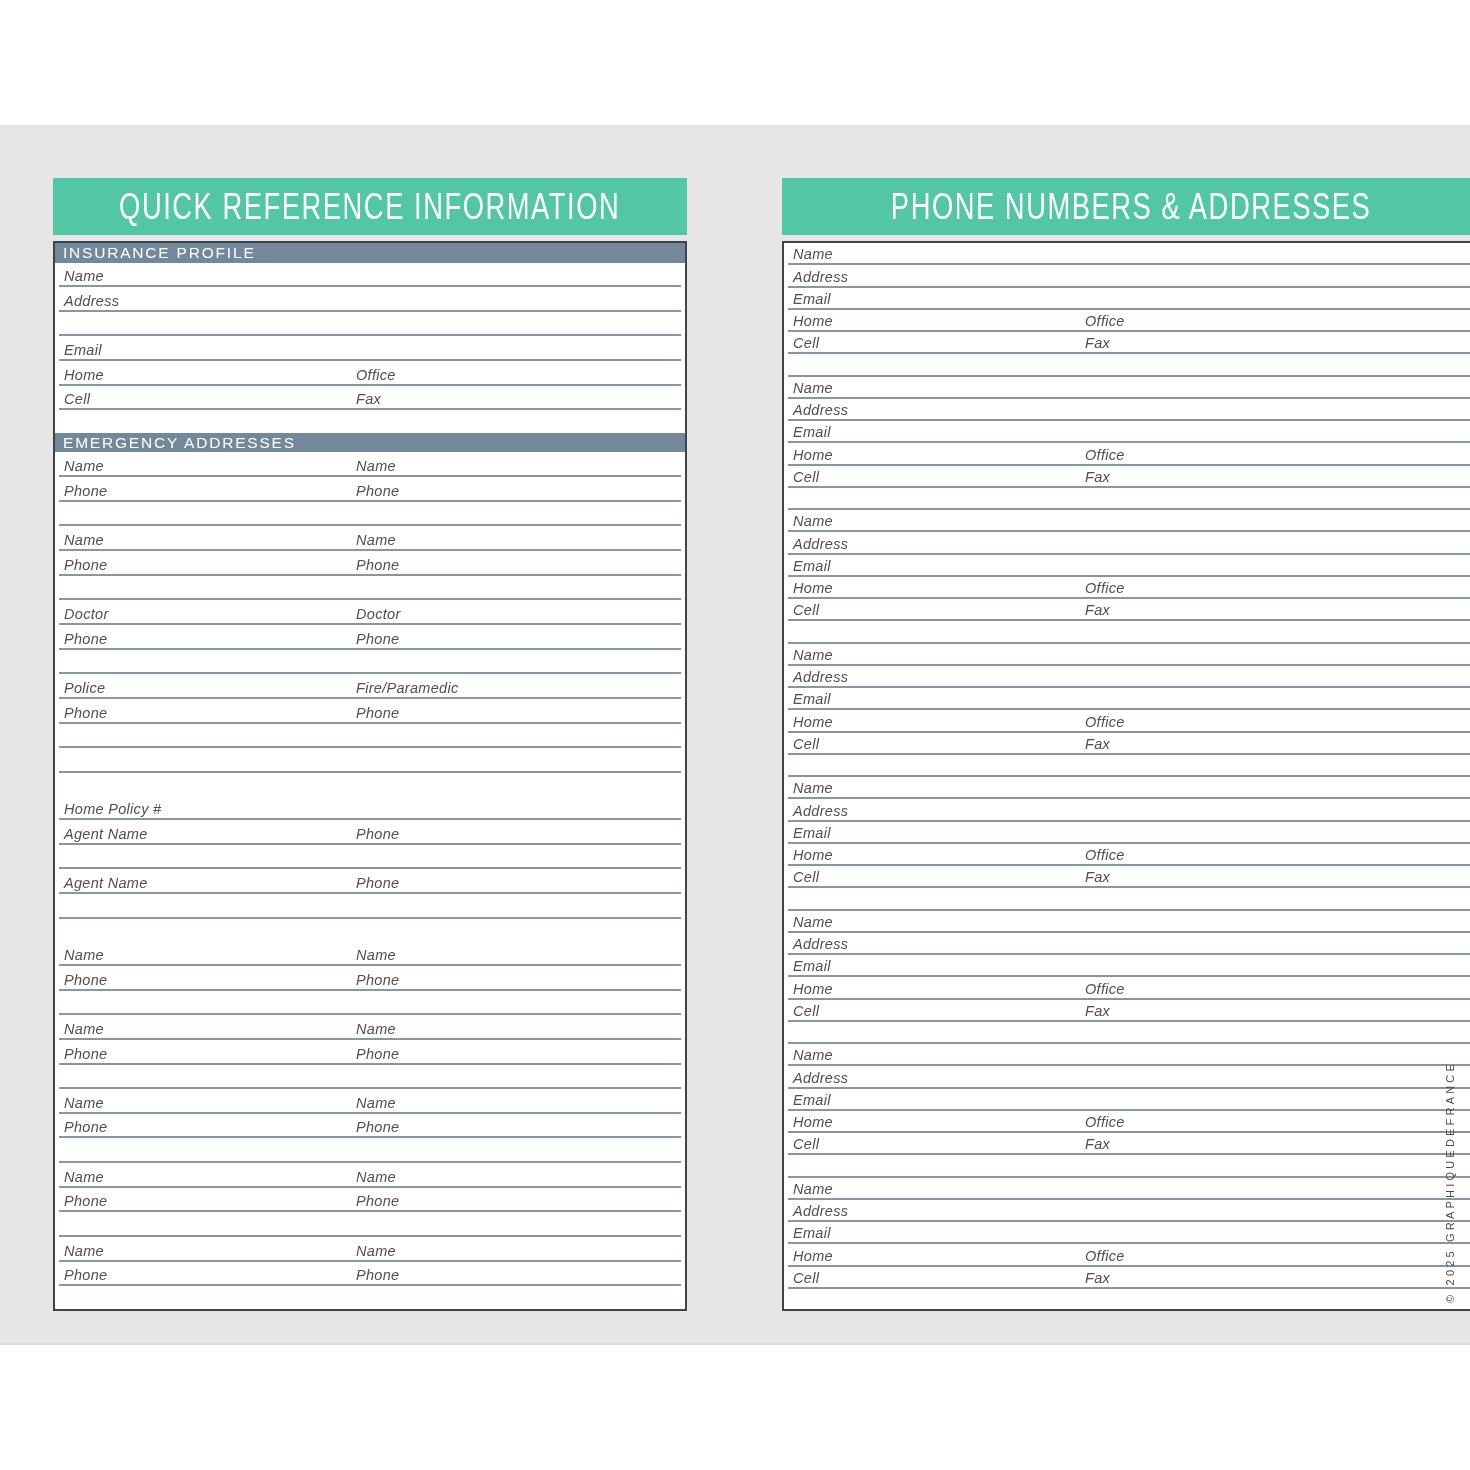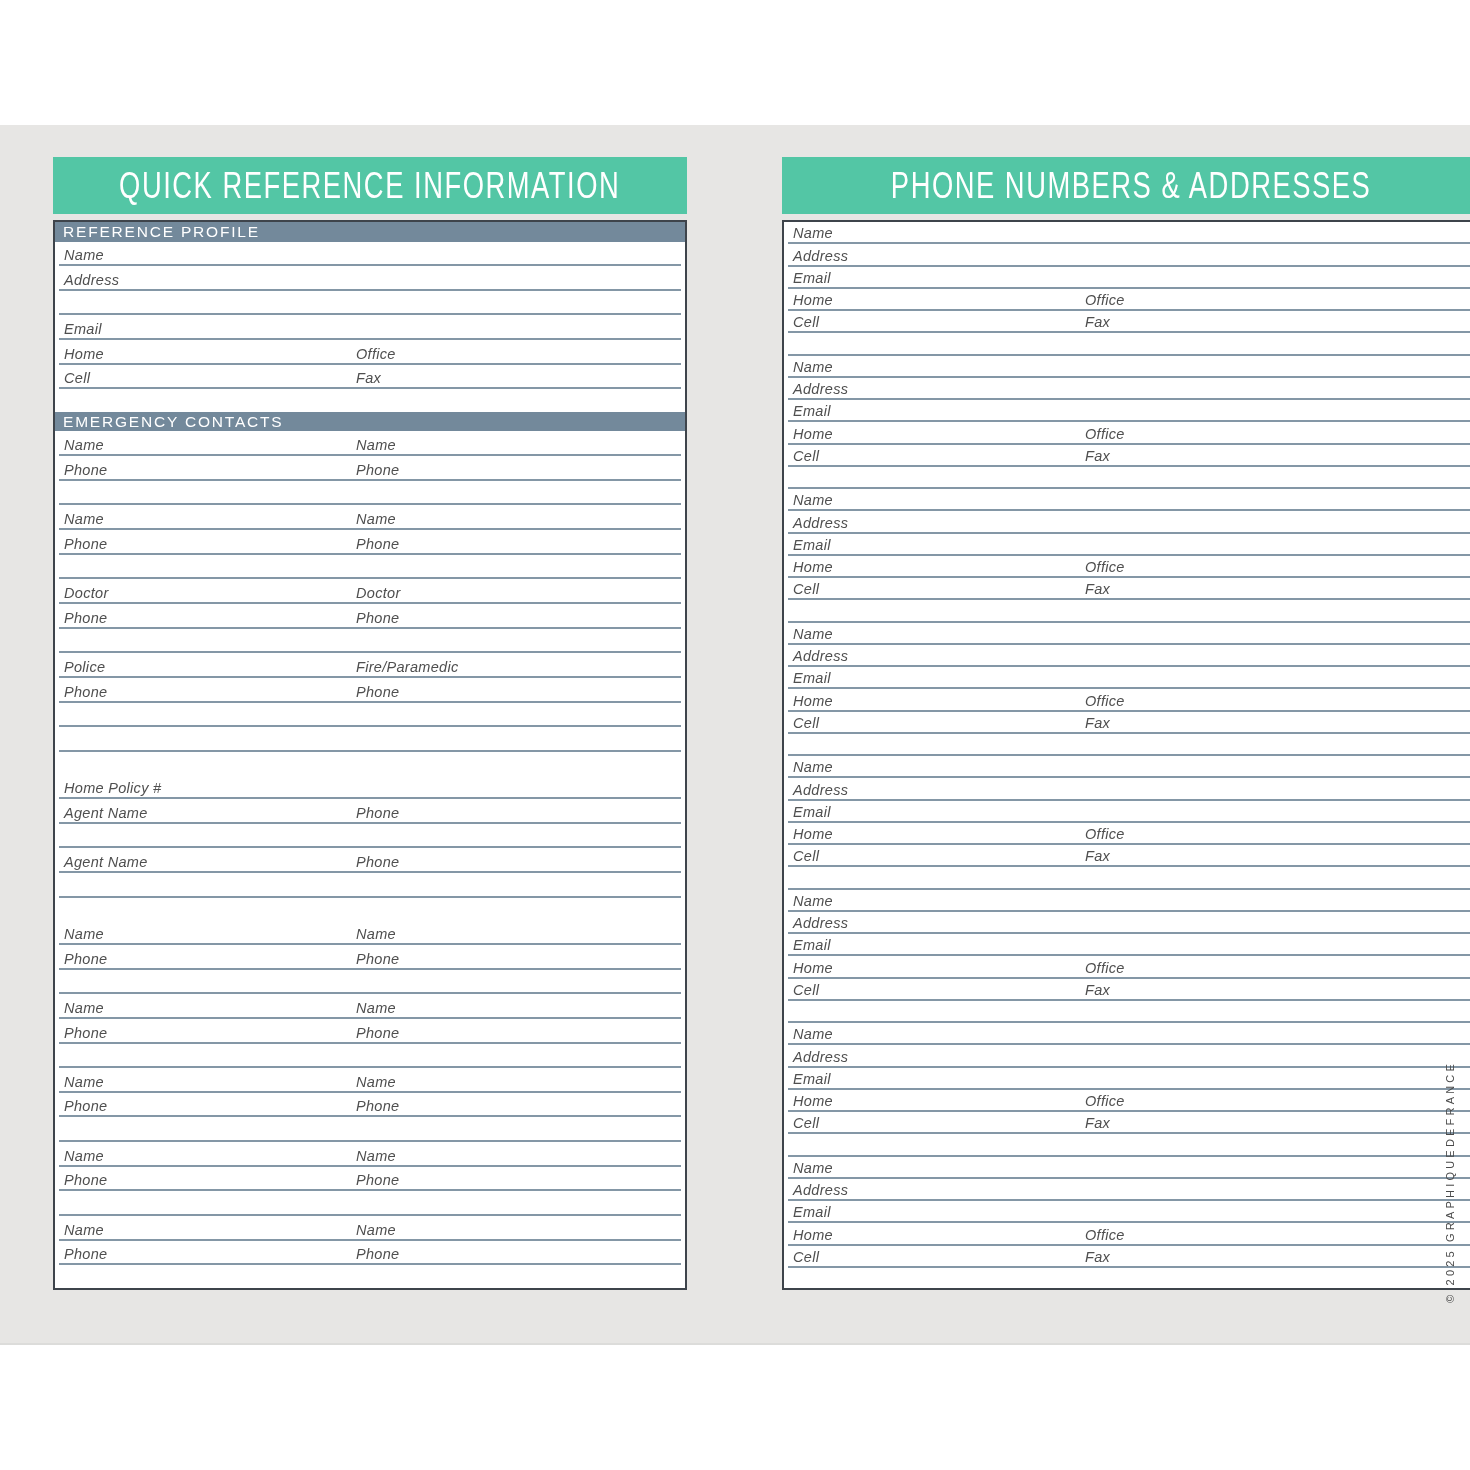--- a/index.html
+++ b/index.html
@@ -10,21 +10,21 @@
     font-family: "Liberation Sans", sans-serif;
     overflow: hidden;
   }
   .gray-band {
     position: absolute;
     left: 0; top: 125px;
     width: 1470px; height: 1218px;
     background: #e7e6e4;
     border-bottom: 2px solid #dcdcda;
   }
-  .panel { position: absolute; top: 157px; }
+  .panel { position: absolute; top: 178px; }
   .panel.left  { left: 53px;  width: 634px; }
   .panel.right { left: 782px; width: 698px; }
   .panel-title {
     height: 57px;
     background: #53c6a5;
     color: #ffffff;
     display: flex; align-items: center; justify-content: center;
     overflow: hidden;
   }
   .panel-title span {
@@ -88,41 +88,41 @@
 <body>
 
 <div class="page">
   <div class="gray-band"></div>
 
   <div class="panel left">
     <div class="panel-title">
       <span>QUICK REFERENCE INFORMATION</span>
     </div>
     <div class="panel-body" id="left-body">
-        <div class="section-bar">REFERENCE PROFILE</div>
-        <div class="row">
-          <span class="lbl l">Name</span>
-        </div>
-        <div class="row">
-          <span class="lbl l">Address</span>
-        </div>
-        <div class="row"></div>
-        <div class="row">
-          <span class="lbl l">Email</span>
-        </div>
-        <div class="row">
-          <span class="lbl l">Home</span>
-          <span class="lbl r">Office</span>
-        </div>
-        <div class="row">
-          <span class="lbl l">Cell</span>
-          <span class="lbl r">Fax</span>
-        </div>
-        <div class="row spacer"></div>
-        <div class="section-bar">EMERGENCY CONTACTS</div>
+        <div class="section-bar">INSURANCE PROFILE</div>
+        <div class="row">
+          <span class="lbl l">Name</span>
+        </div>
+        <div class="row">
+          <span class="lbl l">Address</span>
+        </div>
+        <div class="row"></div>
+        <div class="row">
+          <span class="lbl l">Email</span>
+        </div>
+        <div class="row">
+          <span class="lbl l">Home</span>
+          <span class="lbl r">Office</span>
+        </div>
+        <div class="row">
+          <span class="lbl l">Cell</span>
+          <span class="lbl r">Fax</span>
+        </div>
+        <div class="row spacer"></div>
+        <div class="section-bar">EMERGENCY ADDRESSES</div>
         <div class="row">
           <span class="lbl l">Name</span>
           <span class="lbl r">Name</span>
         </div>
         <div class="row">
           <span class="lbl l">Phone</span>
           <span class="lbl r">Phone</span>
         </div>
         <div class="row"></div>
         <div class="row">

